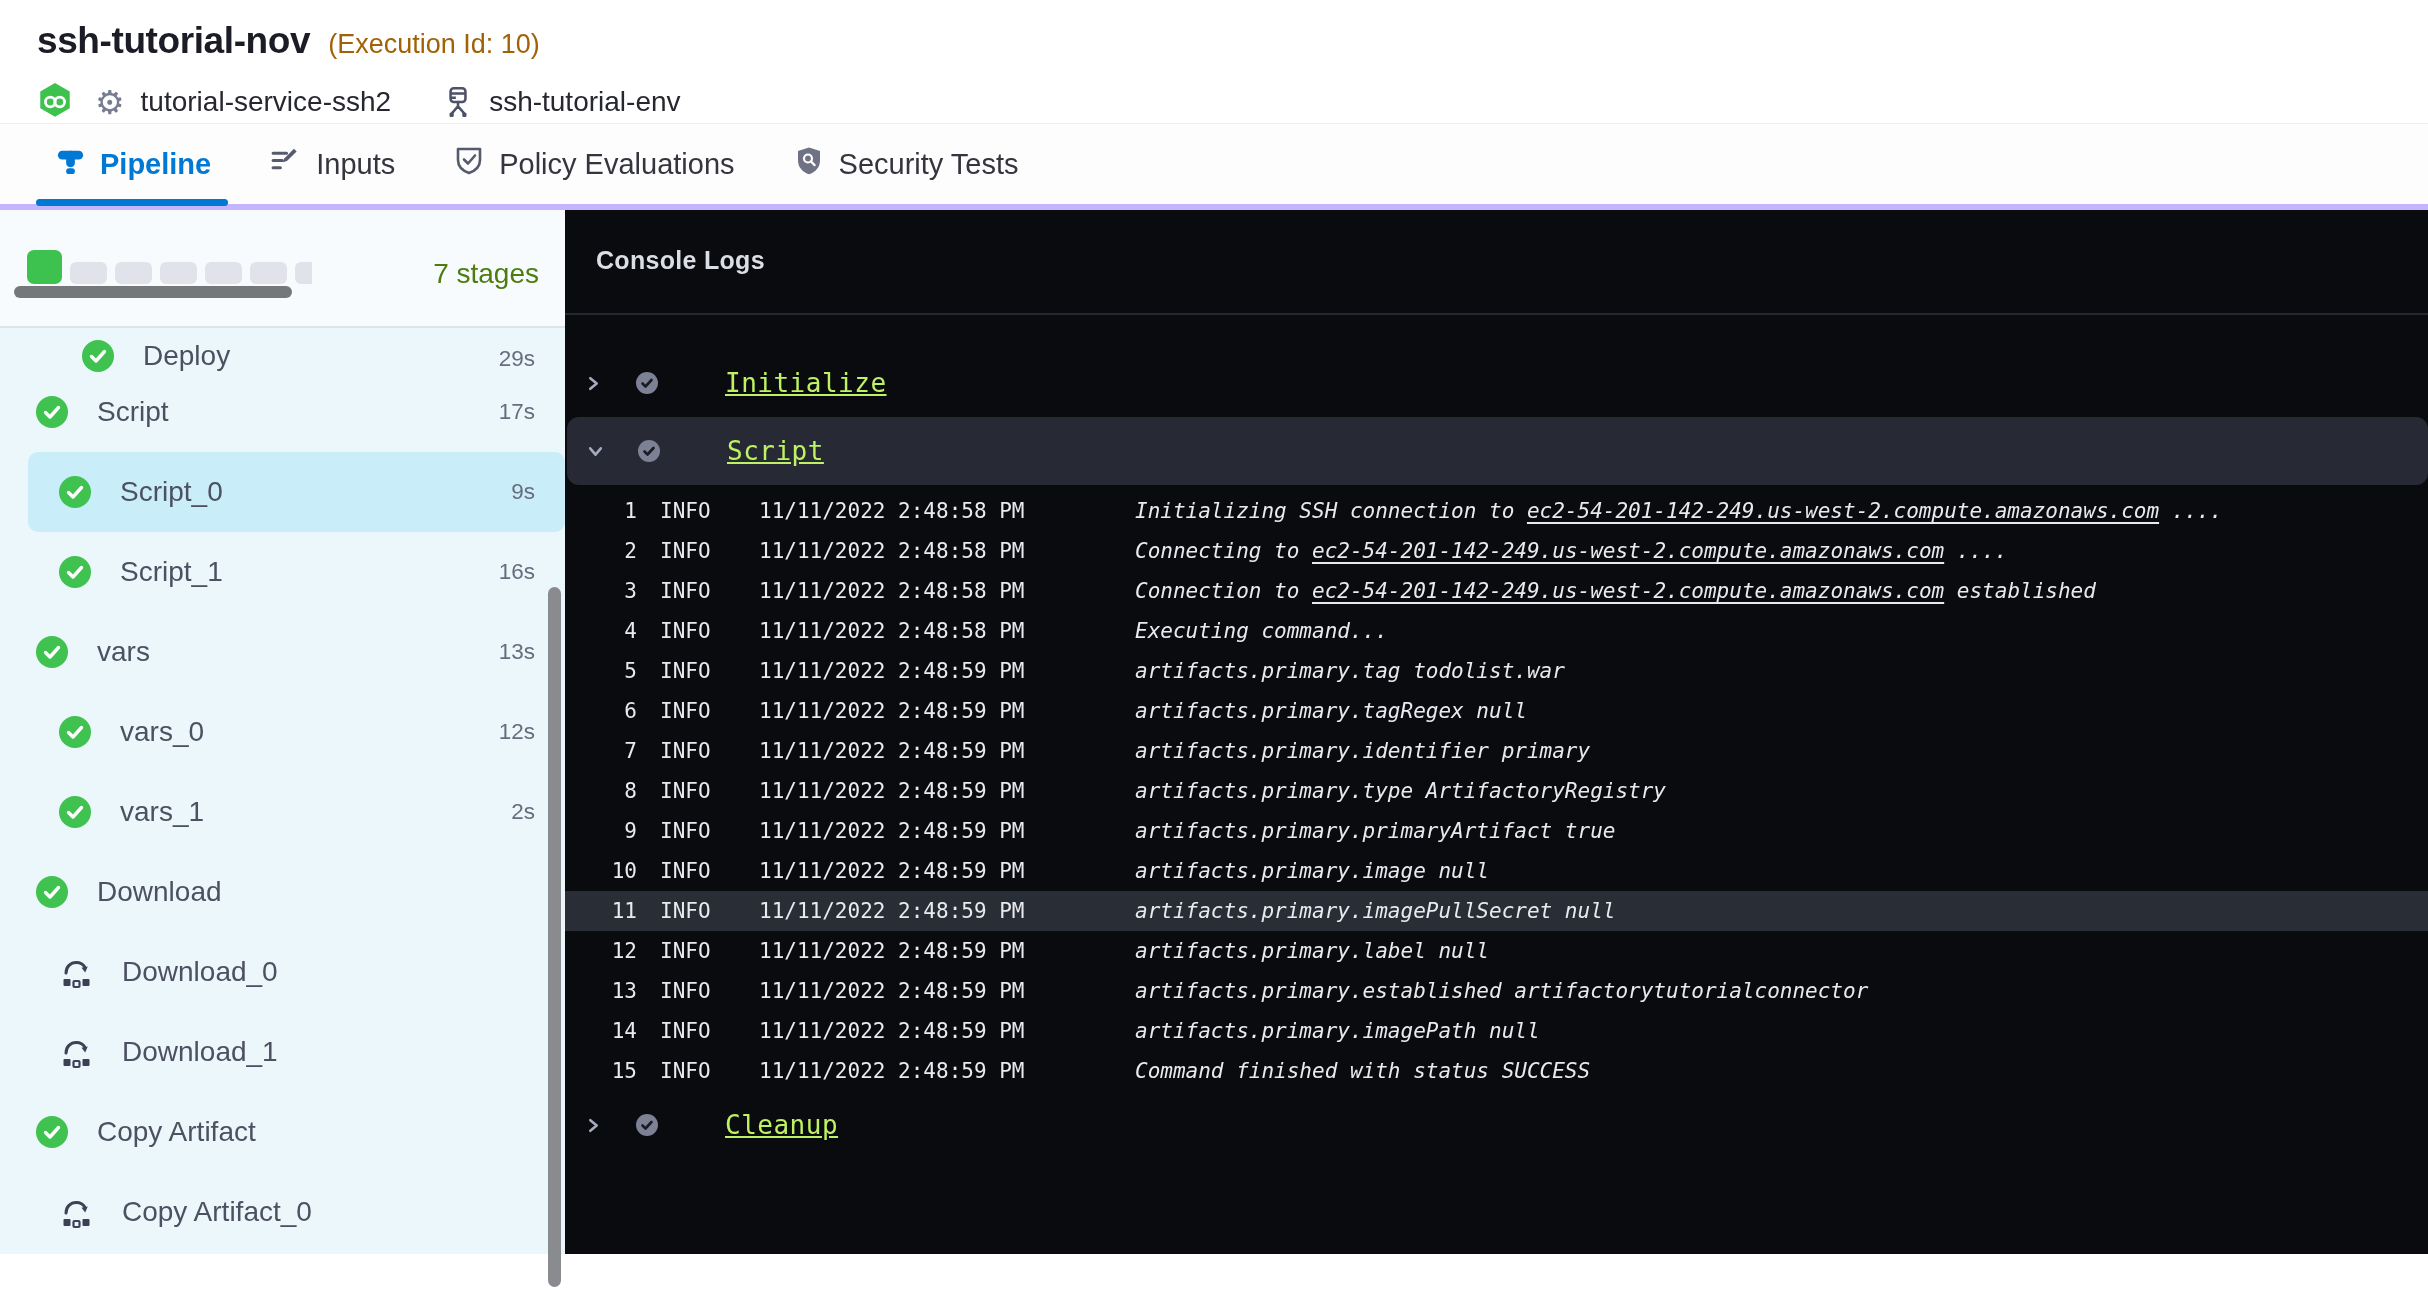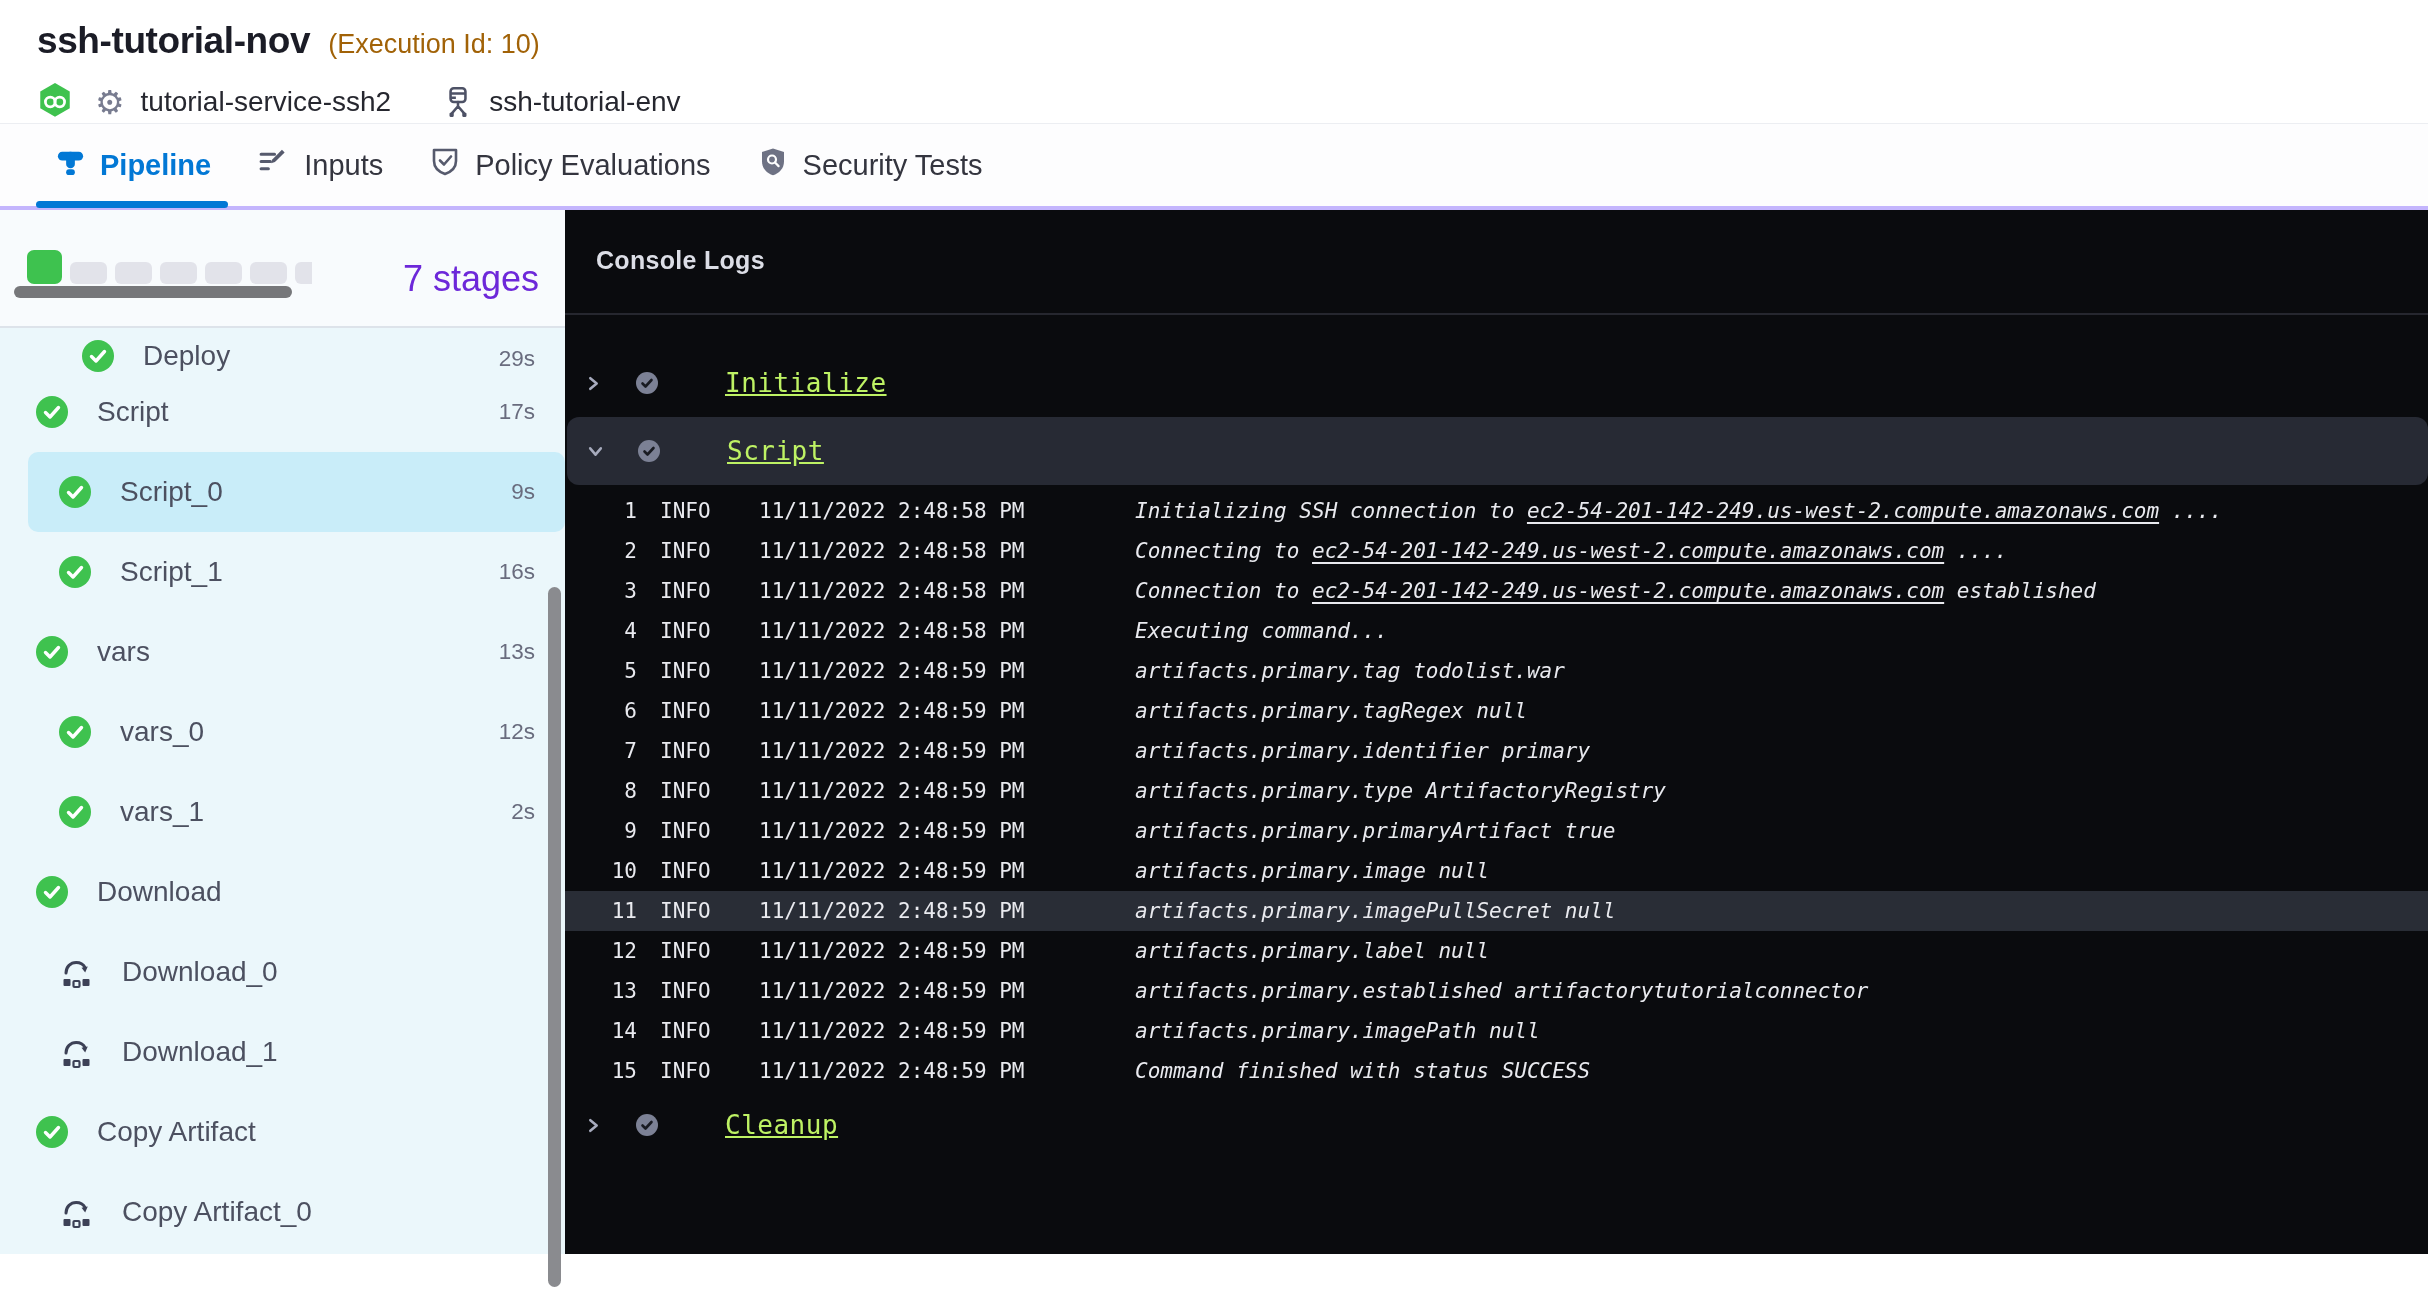--- a/index.html
+++ b/index.html
@@ -14,40 +14,40 @@
   .meta-row { display:flex; align-items:center; margin-top:20px; }
   .meta-row .svgicon { display:inline-flex; align-items:center; }
   .gear { font-family:"DejaVu Sans", sans-serif; font-size:33px; color:#787c90; line-height:1; }
   .meta-name { font-size:28px; color:#26272f; }
   .hex { margin-right:22px; }
   .gear { margin-right:16px; }
   .svc-name { margin-right:50px; }
   .env-ic { margin-right:14px; }
 
   
-  .tabbar { height:86px; background:#fdfdfe; display:flex; align-items:center; gap:46px;
-            padding-left:55px; border-bottom:4px solid #c4b5fd; position:relative; }
+  .tabbar { height:86px; background:#fdfdfe; display:flex; align-items:center; gap:58px;
+            padding-left:55px; border-bottom:6px solid #c4b5fd; position:relative; }
   .tab { display:flex; align-items:center; gap:14px; font-size:29px; font-weight:500;
          color:#34353f; position:relative; height:100%; cursor:pointer; }
   .tab.active { color:#0278d5; font-weight:700; }
   .tab.active::after { content:""; position:absolute; left:-19px; right:-17px; bottom:-2px;
                        height:7px; background:#0278d5; border-radius:4px; }
 
   
   .main { display:flex; height:1044px; }
 
   
   .sidebar { width:565px; background:#ebf7fb; position:relative; flex-shrink:0; }
   .stage-head { height:118px; background:#f8fbfd; border-bottom:2px solid #dde3ea; position:relative; }
   .squares { position:absolute; left:27px; top:40px; height:34px; width:285px; overflow:hidden;
              display:flex; align-items:flex-end; gap:8px; }
   .sq { width:37px; height:22px; border-radius:6px; background:#e2e3ea; flex-shrink:0; }
   .sq.done { width:35px; height:34px; border-radius:7px; background:#3ec24f; }
   .hscroll { position:absolute; left:14px; top:76px; width:278px; height:12px; border-radius:6px; background:#76777a; }
-  .stages-count { position:absolute; right:26px; top:48px; font-size:36px; color:#6d28d9; }
+  .stages-count { position:absolute; right:26px; top:48px; font-size:28px; color:#4d7c0f; }
 
   .stage-list { height:925px; overflow:hidden; }
   .stage-row { height:80px; display:flex; align-items:center; margin-left:28px;
                padding-right:30px; border-radius:10px; cursor:pointer; }
   .stage-row.first { margin-top:-36px; }
   .stage-row.selected { background:#c9edf9; }
   .stage-row.lvl1 { padding-left:8px; }
   .stage-row.lvl2 { padding-left:31px; }
   .stage-row.lvl3 { padding-left:54px;align-items:flex-end; }
   .stage-label { margin-left:29px; font-size:28px; color:#4c5060; }

